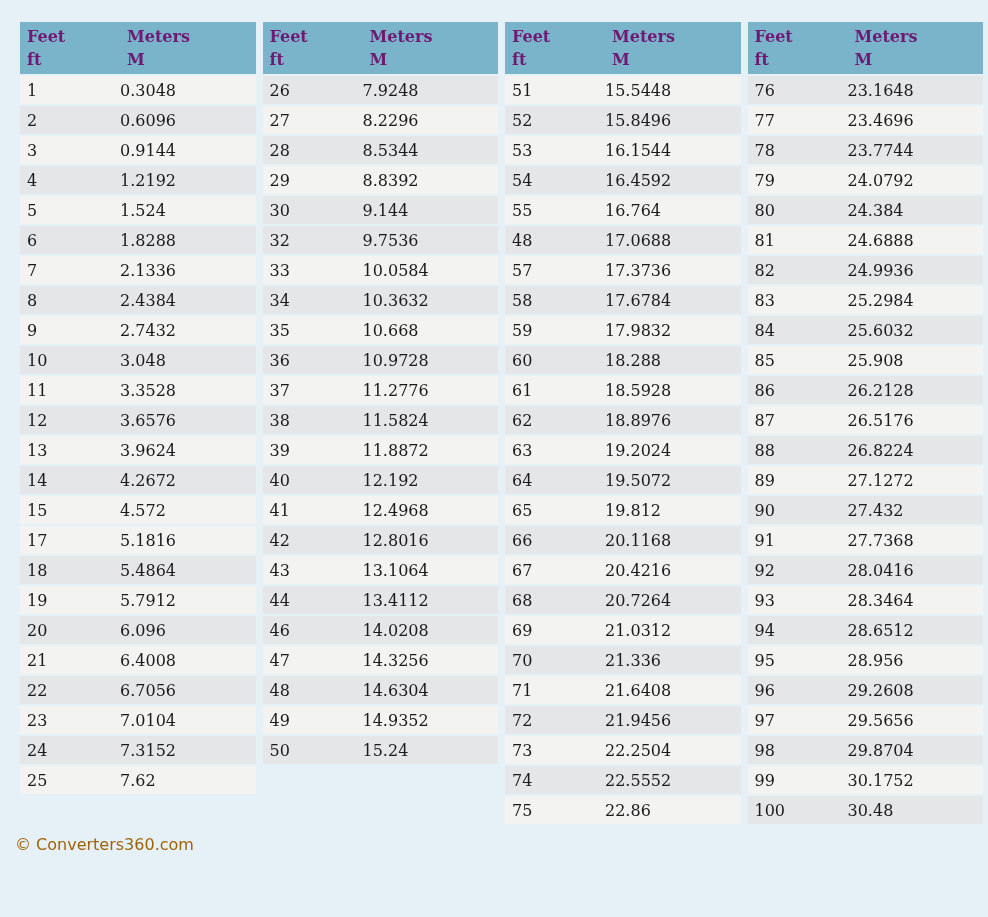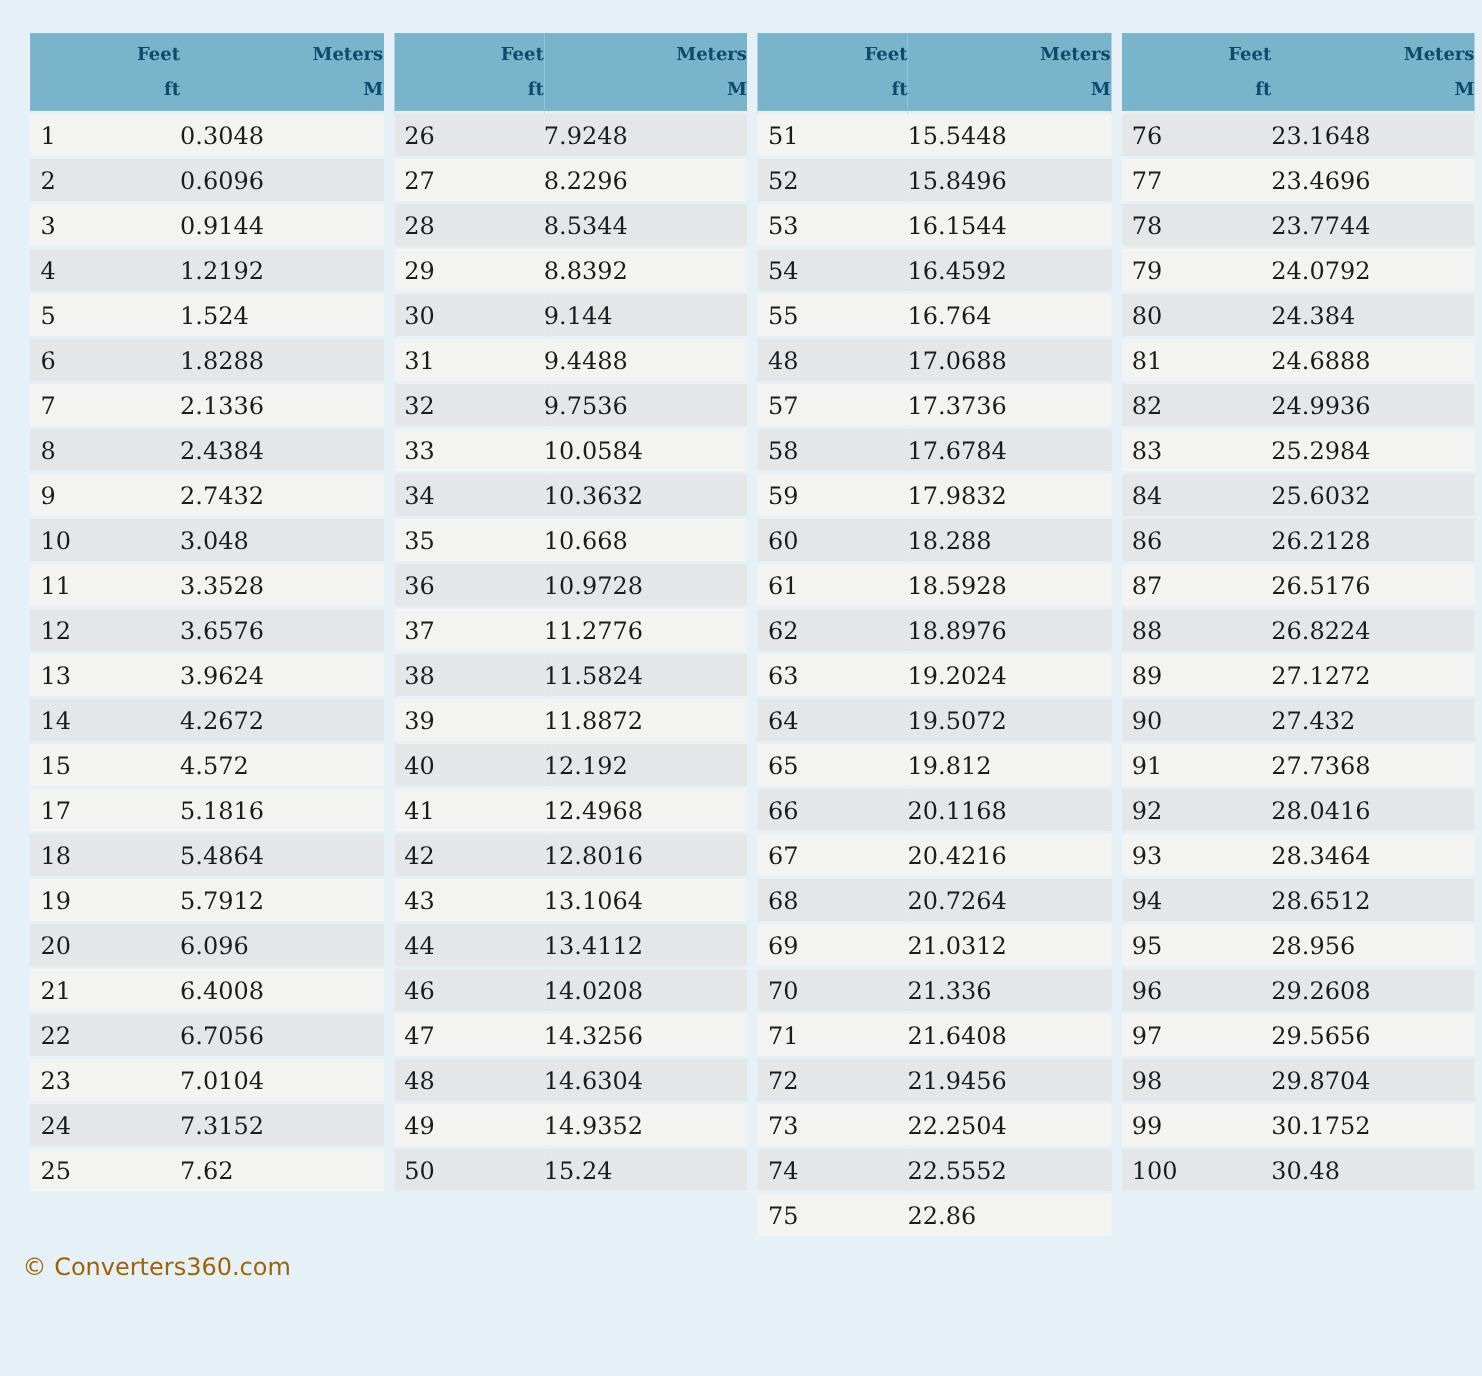--- a/index.html
+++ b/index.html
@@ -24,24 +24,24 @@
   }
   .table-col{flex:1 1 0;}
   table{
     width:100%;
     border-collapse:separate;
     border-spacing:0;
     table-layout:fixed;
   }
   th{
     background:var(--header-bg);
-    color:#0c4a6e;
-    text-align:right;
+    color:#701a75;
+    text-align:left;
     font-weight:bold;
-    font-size:12px;
+    font-size:16px;
     line-height:23px;
     padding:3px 0 3px 7px;
     border-bottom:2px solid var(--page-bg);
     vertical-align:top;
   }
   th .hline{display:block;}
   td{
     height:30px;
     font-size:16px;
     color:var(--cell-text);
@@ -217,24 +217,20 @@
             <td class="meters-cell">8.5344</td>
           </tr>
           <tr class="odd-feet">
             <td class="feet-cell">29</td>
             <td class="meters-cell">8.8392</td>
           </tr>
           <tr class="even-feet">
             <td class="feet-cell">30</td>
             <td class="meters-cell">9.144</td>
           </tr>
-          <tr class="odd-feet">
-            <td class="feet-cell">31</td>
-            <td class="meters-cell">9.4488</td>
-          </tr>
           <tr class="even-feet">
             <td class="feet-cell">32</td>
             <td class="meters-cell">9.7536</td>
           </tr>
           <tr class="odd-feet">
             <td class="feet-cell">33</td>
             <td class="meters-cell">10.0584</td>
           </tr>
           <tr class="even-feet">
             <td class="feet-cell">34</td>
@@ -475,20 +471,24 @@
             <td class="meters-cell">24.9936</td>
           </tr>
           <tr class="odd-feet">
             <td class="feet-cell">83</td>
             <td class="meters-cell">25.2984</td>
           </tr>
           <tr class="even-feet">
             <td class="feet-cell">84</td>
             <td class="meters-cell">25.6032</td>
           </tr>
+          <tr class="odd-feet">
+            <td class="feet-cell">85</td>
+            <td class="meters-cell">25.908</td>
+          </tr>
           <tr class="even-feet">
             <td class="feet-cell">86</td>
             <td class="meters-cell">26.2128</td>
           </tr>
           <tr class="odd-feet">
             <td class="feet-cell">87</td>
             <td class="meters-cell">26.5176</td>
           </tr>
           <tr class="even-feet">
             <td class="feet-cell">88</td>

